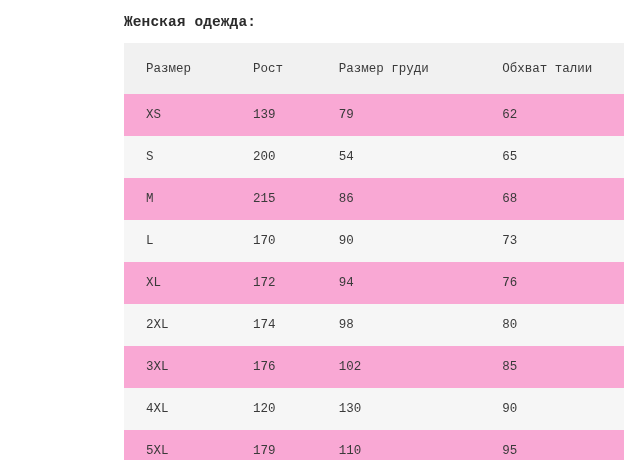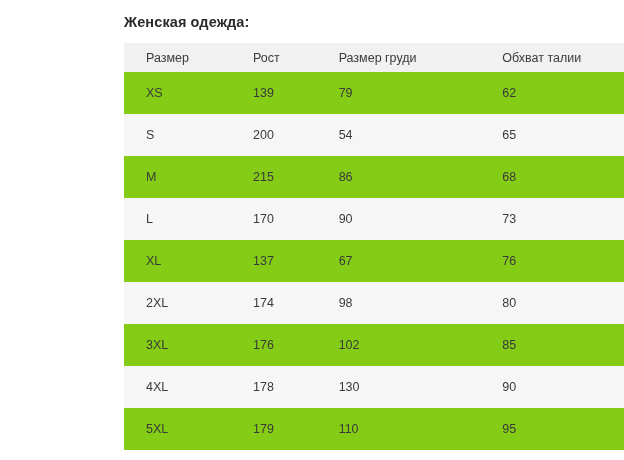--- a/index.html
+++ b/index.html
@@ -12,20 +12,21 @@
     background: #ffffff;
     font-family: "Liberation Sans", sans-serif;
     color: #333333;
     overflow: hidden;
   }
   .page {
     position: relative;
     width: 624px;
     height: 460px;
     background: #ffffff;
+    font-family: Liberation Mono, monospace;
   }
   .content {
     position: absolute;
     left: 124px;
     top: 0;
     right: 0;
     top: 0;
   }
   .title {
     font-size: 14.5px;
@@ -54,25 +55,25 @@
     vertical-align: middle;
     font-weight: normal;
     border: none;
     white-space: nowrap;
     overflow: hidden;
   }
   table.size-table thead th {
     background: #f1f1f1;
     color: #3a3a3a;
     font-size: 12.5px;
-    height: 29px;
+    height: 51px;
     margin-top: 18px;
   }
   table.size-table tbody tr.odd td {
-    background: #84cc16;
+    background: #f9a8d4;
   }
   table.size-table tbody tr.even td {
     background: #f6f6f6;
   }
 </style>
 </head>
 <body>
 
 <div class="page">
   <div class="content">
@@ -112,39 +113,39 @@
           <td>68</td>
         </tr>
         <tr class="even">
           <td>L</td>
           <td>170</td>
           <td>90</td>
           <td>73</td>
         </tr>
         <tr class="odd">
           <td>XL</td>
-          <td>137</td>
-          <td>67</td>
+          <td>172</td>
+          <td>94</td>
           <td>76</td>
         </tr>
         <tr class="even">
           <td>2XL</td>
           <td>174</td>
           <td>98</td>
           <td>80</td>
         </tr>
         <tr class="odd">
           <td>3XL</td>
           <td>176</td>
           <td>102</td>
           <td>85</td>
         </tr>
         <tr class="even">
           <td>4XL</td>
-          <td>178</td>
+          <td>120</td>
           <td>130</td>
           <td>90</td>
         </tr>
         <tr class="odd">
           <td>5XL</td>
           <td>179</td>
           <td>110</td>
           <td>95</td>
         </tr>
       </tbody>

